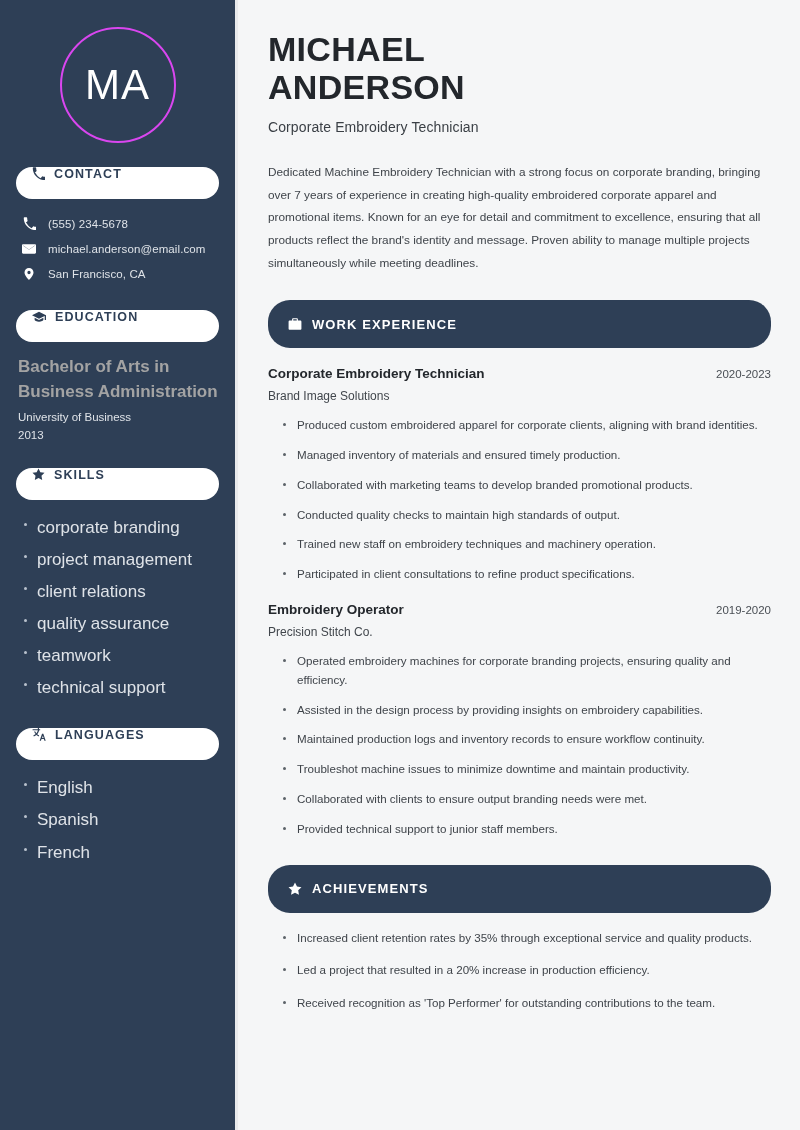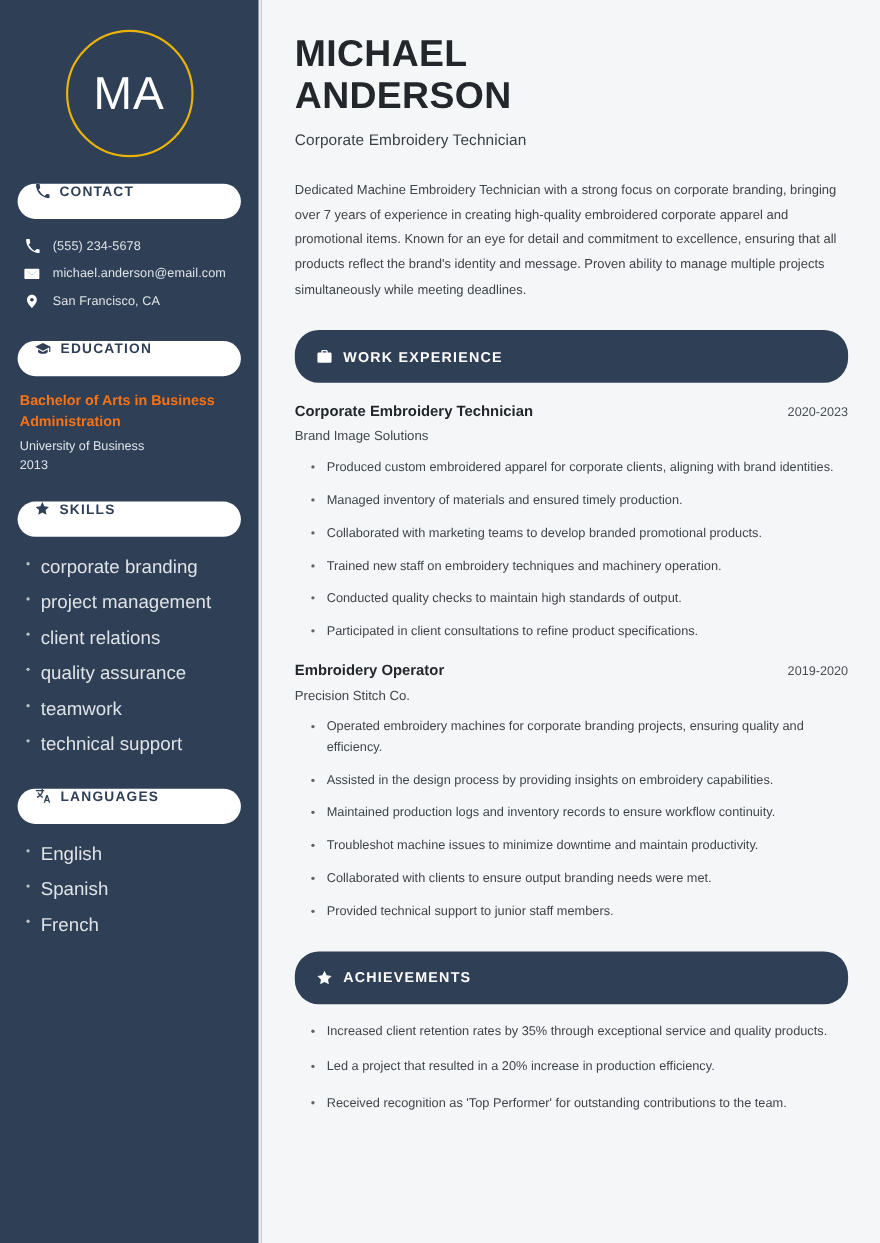--- a/index.html
+++ b/index.html
@@ -37,21 +37,21 @@
   .monogram-wrap {
     display: flex;
     justify-content: center;
     align-items: center;
     margin-top: 27px;
   }
   .monogram {
     width: 116px;
     height: 116px;
     border-radius: 50%;
-    border: 2px solid #eab308;
+    border: 2px solid #d946ef;
     display: flex;
     align-items: center;
     justify-content: center;
   }
   .monogram-text {
     color: #ffffff;
     font-size: 42px;
     font-weight: 400;
     letter-spacing: 1px;
     line-height: 1;
@@ -92,22 +92,22 @@
     flex: 0 0 16px;
   }
   .contact-text {
     color: #dfe3e8;
     font-size: 11.5px;
     letter-spacing: 0.1px;
   }
 
   .edu-block { margin-top: 13px; padding-left: 2px; }
   .edu-degree {
-    color: #f97316;
-    font-size: 13px;
+    color: #a3a3a3;
+    font-size: 17px;
     font-weight: bold;
     line-height: 1.45;
   }
   .edu-school {
     color: #dfe3e8;
     font-size: 11.5px;
     margin-top: 5px;
     line-height: 1.5;
   }
   .edu-year {
@@ -352,22 +352,22 @@
     <div class="job">
       <div class="job-head">
         <span class="job-title">Corporate Embroidery Technician</span>
         <span class="job-dates">2020-2023</span>
       </div>
       <div class="job-company">Brand Image Solutions</div>
       <ul class="bullets">
         <li>Produced custom embroidered apparel for corporate clients, aligning with brand identities.</li>
         <li>Managed inventory of materials and ensured timely production.</li>
         <li>Collaborated with marketing teams to develop branded promotional products.</li>
+        <li>Conducted quality checks to maintain high standards of output.</li>
         <li>Trained new staff on embroidery techniques and machinery operation.</li>
-        <li>Conducted quality checks to maintain high standards of output.</li>
         <li>Participated in client consultations to refine product specifications.</li>
       </ul>
     </div>
 
     <div class="job">
       <div class="job-head">
         <span class="job-title">Embroidery Operator</span>
         <span class="job-dates">2019-2020</span>
       </div>
       <div class="job-company">Precision Stitch Co.</div>

